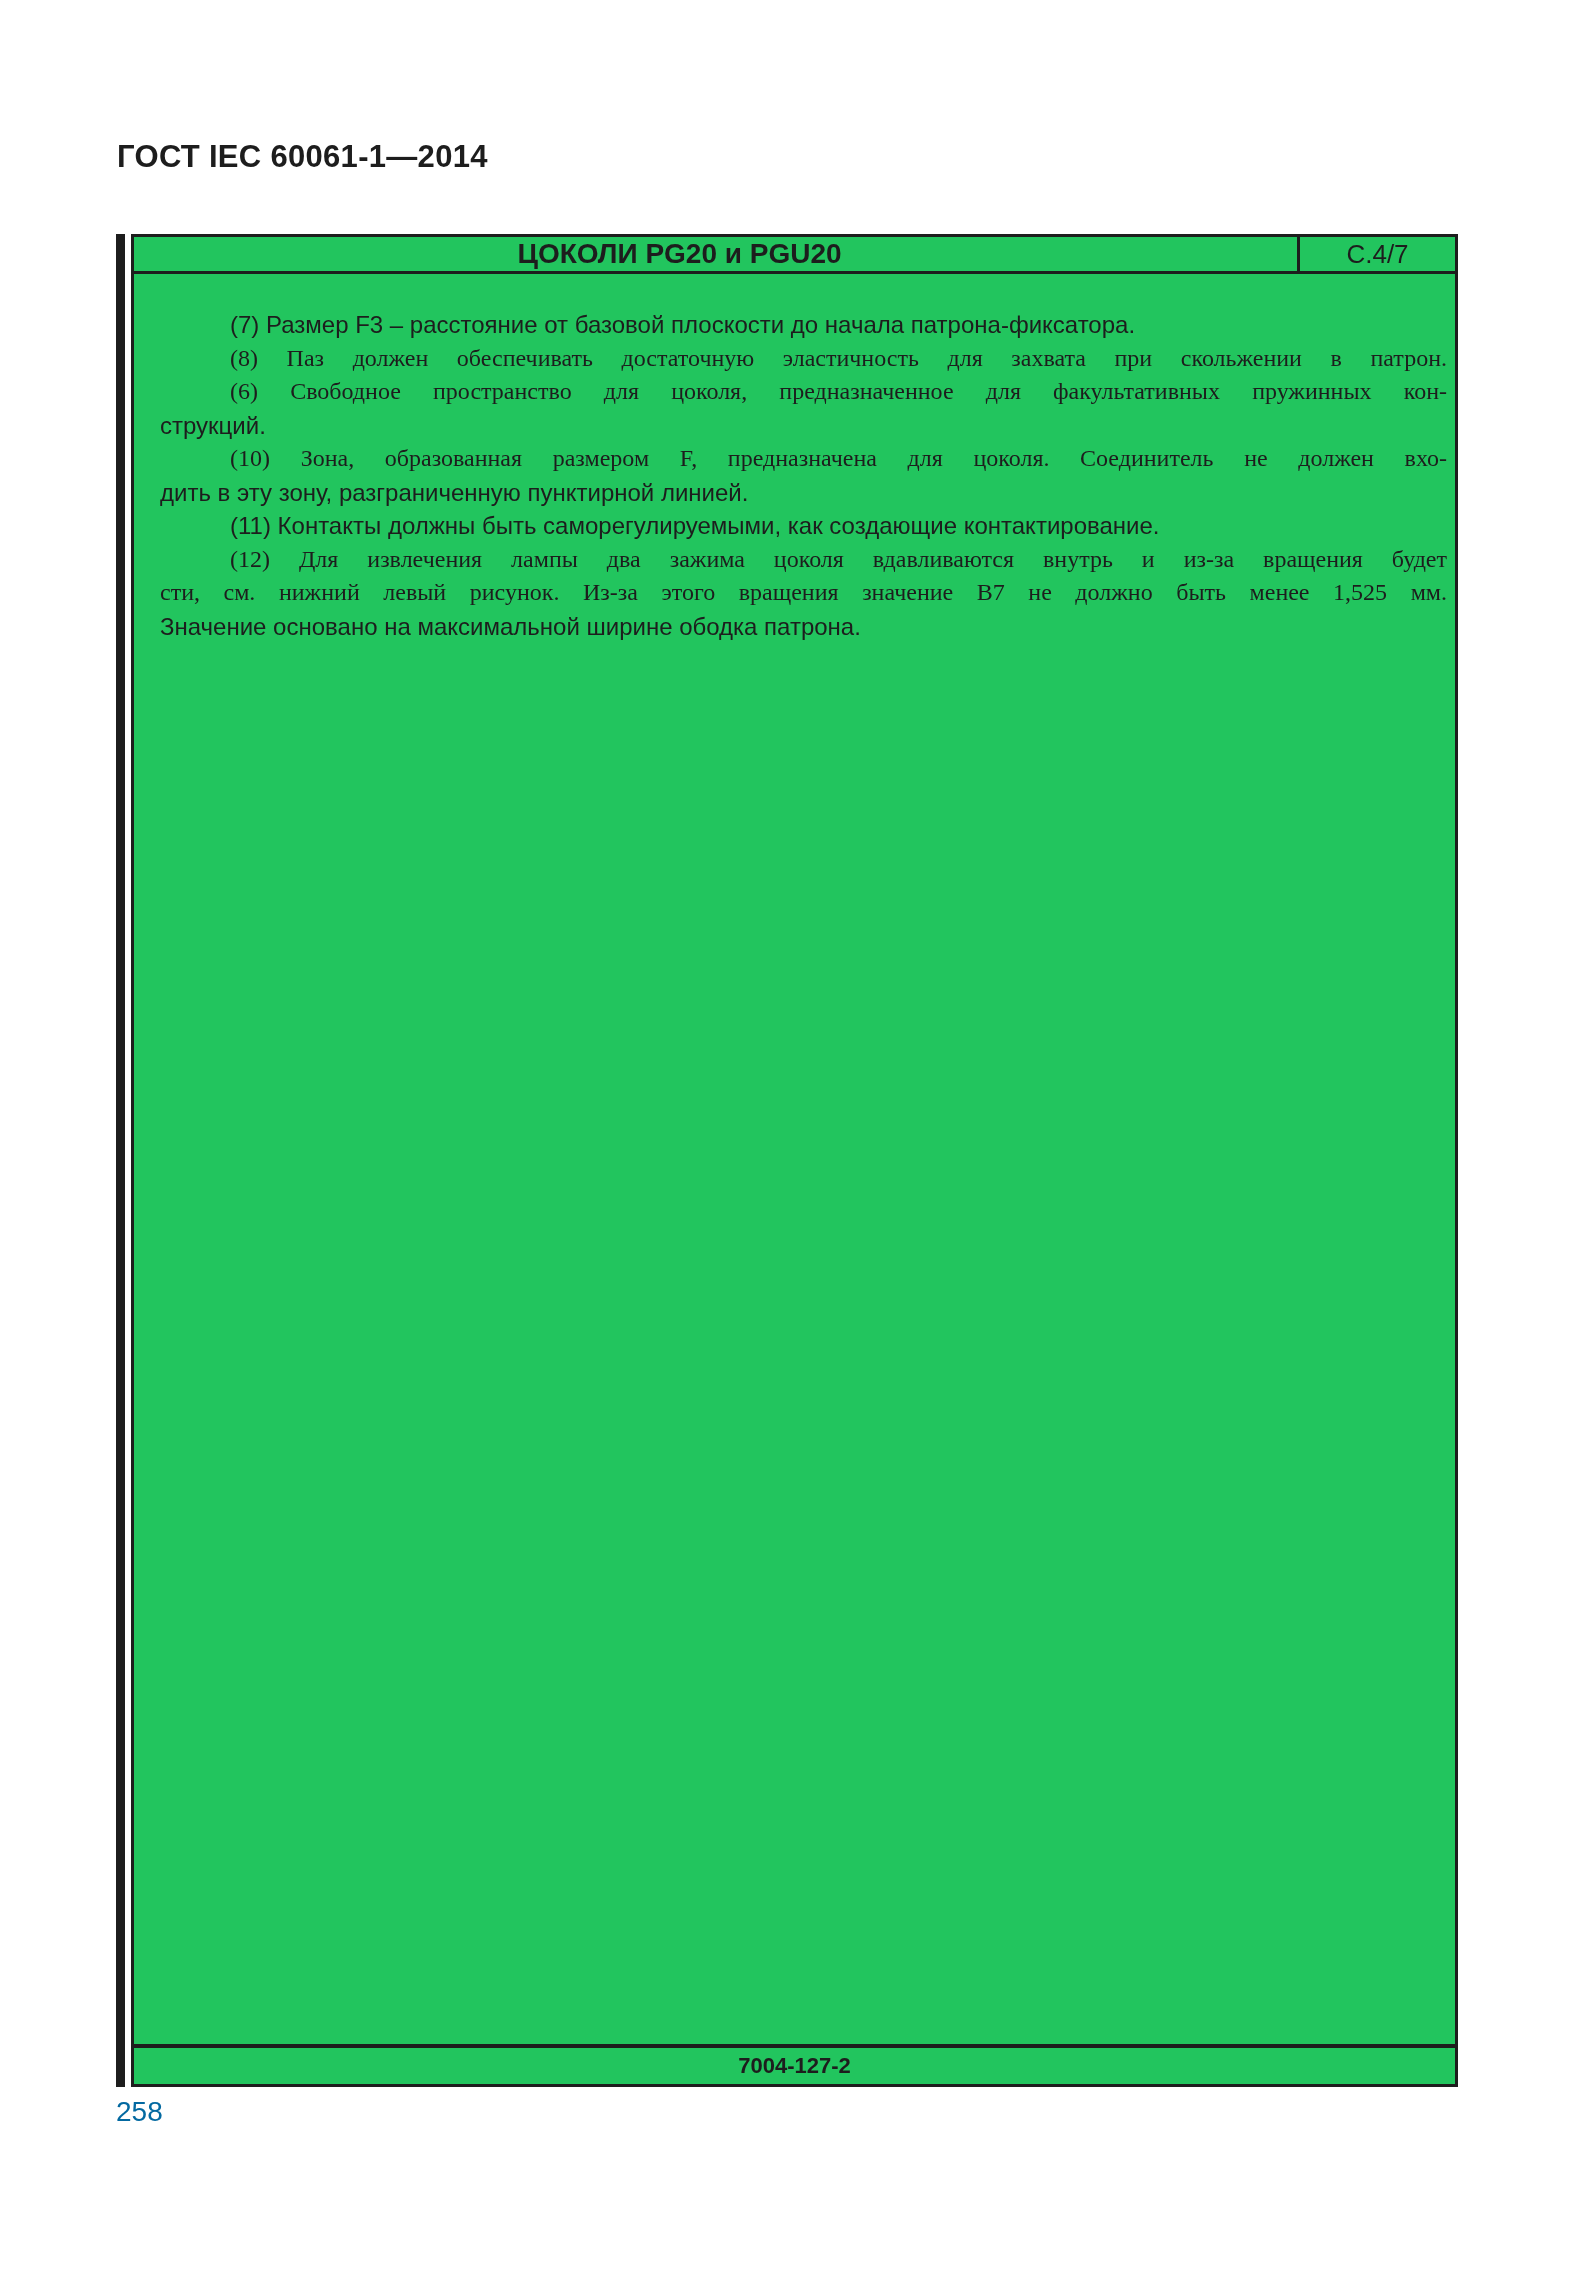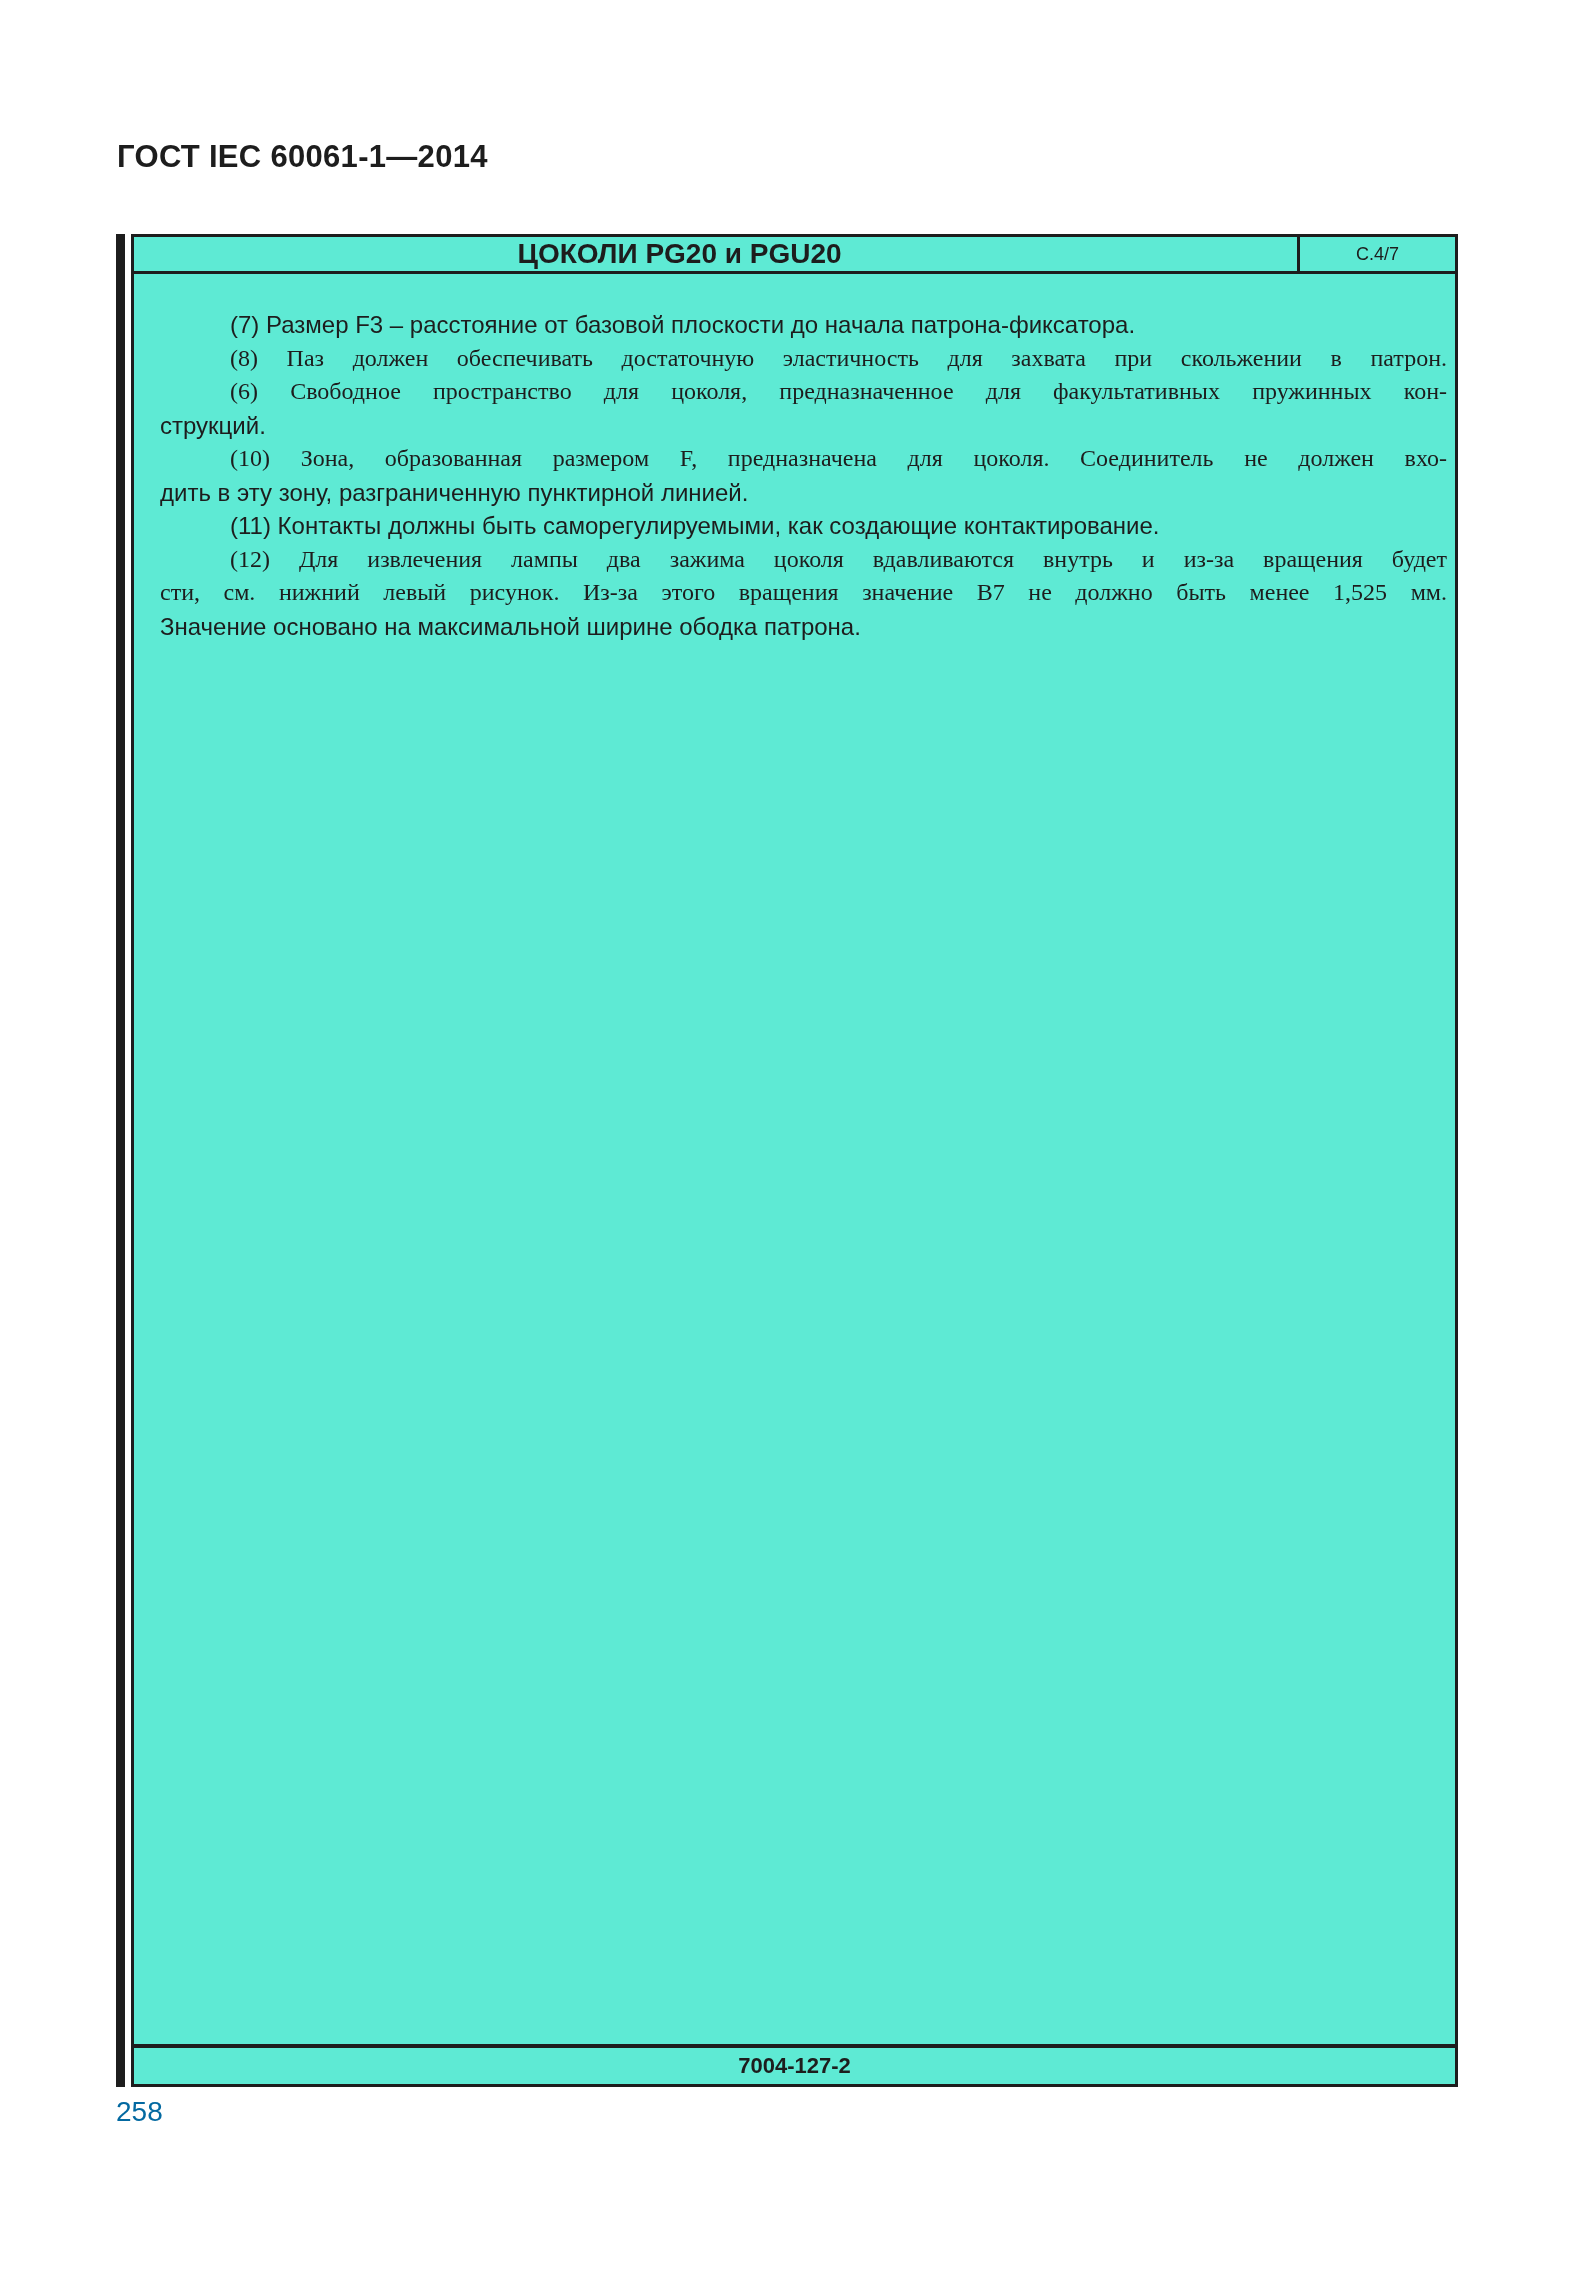--- a/index.html
+++ b/index.html
@@ -24,21 +24,21 @@
     width: 9px; height: 1853px;
     background: #1d1d1d;
   }
   .sheet {
     position: absolute;
     left: 131px; top: 234px;
     width: 1327px; height: 1853px;
     border: 3px solid #1d1d1d;
     display: flex;
     flex-direction: column;
-    background: #5eead4;
+    background: #22c55e;
   }
   .sheet-header {
     flex: 0 0 37px;
     display: flex;
     border-bottom: 3px solid #1d1d1d;
   }
   .sheet-title {
     flex: 1;
     display: flex;
     align-items: center;
@@ -47,21 +47,21 @@
     font-size: 28px;
     font-weight: bold;
     white-space: nowrap;
   }
   .sheet-ref {
     flex: 0 0 158px;
     border-left: 3px solid #1d1d1d;
     display: flex;
     align-items: center;
     justify-content: center;
-    font-size: 18px;
+    font-size: 26px;
     text-align: right;
   }
   .sheet-body {
     flex: 1 1 auto;
     padding: 34px 8px 0 26px;
     font-size: 24px;
     line-height: 33.5px;
     overflow: hidden;
   }
   .nline {

